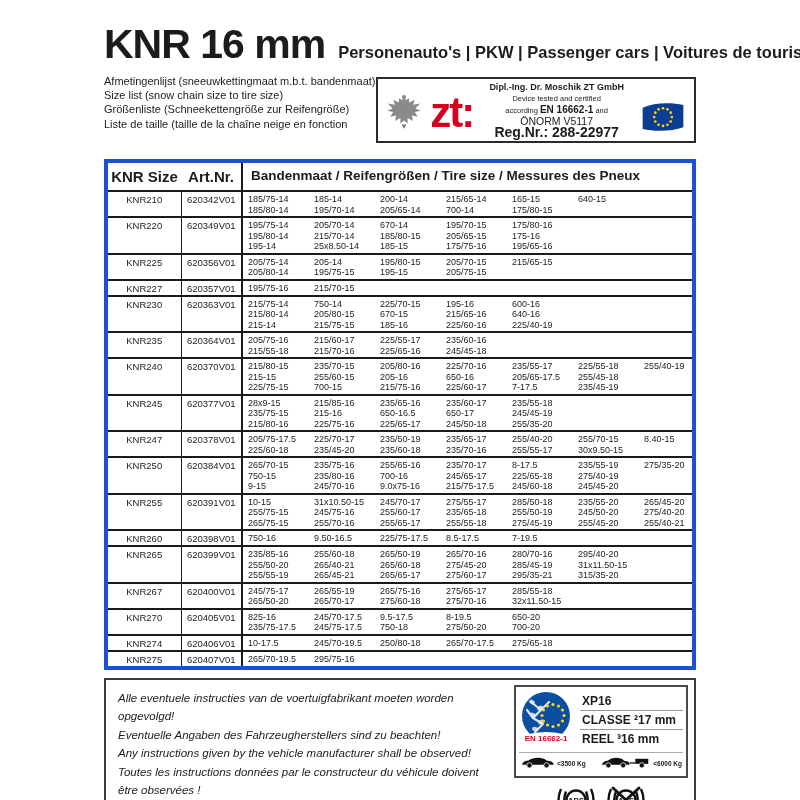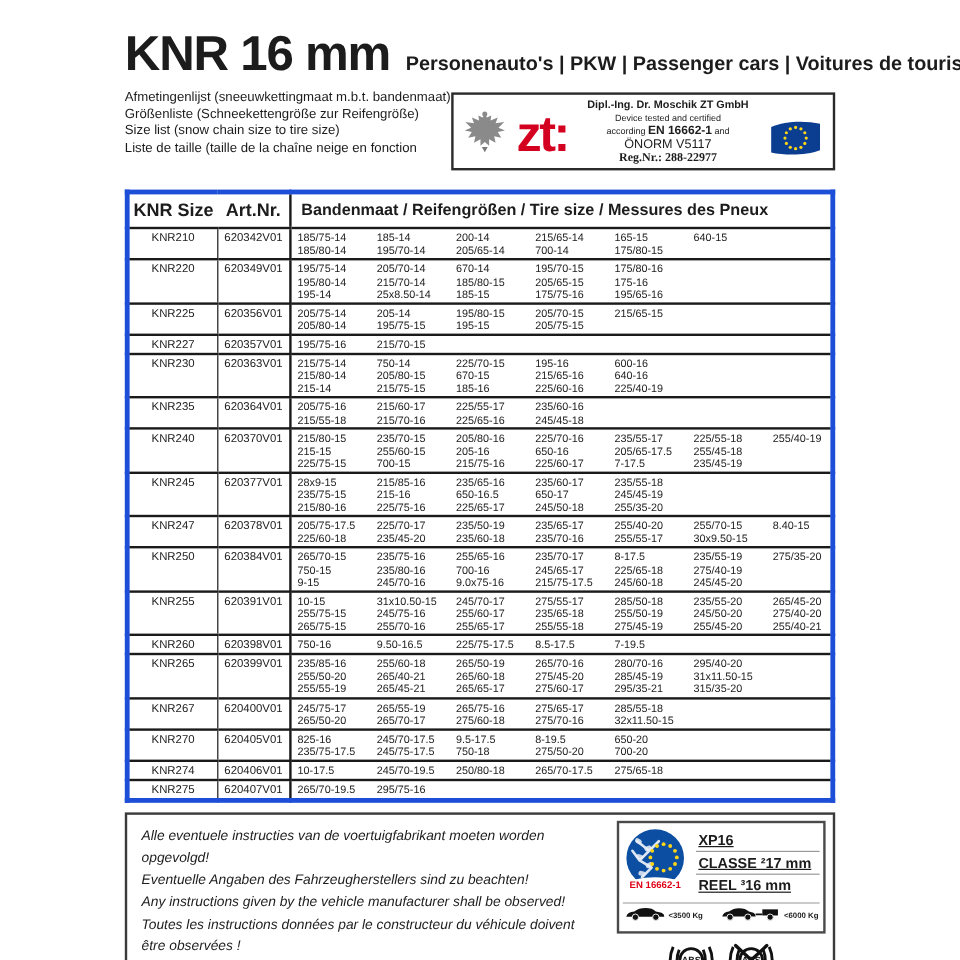--- a/index.html
+++ b/index.html
@@ -16,21 +16,21 @@
   .desc-row{display:flex;margin-top:9px;align-items:flex-start;}
   .desc-lines{flex:1;font-size:11px;line-height:14.2px;}
   .cert-box{width:320px;min-height:60px;border:2px solid #2a2a2a;display:flex;align-items:flex-end;justify-content:space-between;padding:3px 8px;box-sizing:border-box;margin-top:3px;}
   .zt-logo{font-size:42px;font-weight:bold;color:#d4001f;letter-spacing:-2px;line-height:0.9;padding-bottom:6px;}
   .cert-text{width:150px;text-align:center;line-height:11px;}
   .cert-l1{font-size:9px;font-weight:bold;}
   .cert-l2{font-size:7.5px;}
   .cert-l3{font-size:7.5px;}
   .cert-l3 .b{font-size:10px;font-weight:bold;}
   .cert-l4{font-size:10.5px;font-weight:normal;}
-  .cert-l5{font-size:10px;font-weight:bold;font-family:Liberation Serif, serif;}
+  .cert-l5{font-size:14px;font-weight:bold;}
 
   
   table.sizes{border-collapse:collapse;width:592px;margin-top:16px;table-layout:fixed;}
   table.sizes th,table.sizes td{border-bottom:2px solid #1a1a1a;vertical-align:top;}
   table.sizes{border:4px solid #1d4ed8;}
   th.h-knr{width:73px;font-size:15px;padding:5px 0;border-right:none;}
   th.h-art{width:60px;font-size:15px;padding:5px 0;}
   th.h-sizes{font-size:13.5px;text-align:left;padding:5px 0 5px 8px;border-left:2.5px solid #1a1a1a;}
   td.c-knr{width:73px;text-align:center;font-size:9.5px;padding:2px 0 1px 0;border-right:1px solid #1a1a1a;}
   td.c-art{width:60px;text-align:center;font-size:9.5px;padding:2px 0 1px 0;border-right:2.5px solid #1a1a1a;}
@@ -40,43 +40,43 @@
   .size-col:last-child{width:auto;}
   .size-line{font-size:9px;line-height:10.5px;white-space:nowrap;}
 
   
   .footer-box{width:592px;border:2px solid #3a3a3a;box-sizing:border-box;margin-top:8px;display:flex;min-height:116px;}
   .instructions{flex:1;padding:9px 6px 6px 12px;font-style:italic;font-size:11.5px;line-height:18.5px;}
   .footer-right{width:180px;padding:5px 6px 4px 0;box-sizing:border-box;}
   .badge-box{border:2px solid #4a4a4a;background:#fff;padding:3px;}
   .badge-top{display:flex;align-items:center;}
   .badge-labels{flex:1;margin-left:5px;}
-  .badge-label{font-size:12px;font-weight:bold;padding:2px 0 2px 2px;white-space:nowrap;text-decoration:underline;}
+  .badge-label{font-size:12px;font-weight:bold;padding:2px 0 2px 2px;white-space:nowrap;}
   .badge-label.rule{border-bottom:1px solid #999;}
   .cars-row{display:flex;align-items:center;justify-content:space-between;border-top:1px solid #aaa;margin-top:2px;padding:2px 1px 0 1px;}
   .car-group{display:flex;align-items:center;}
   .weight-label{font-size:6.5px;font-weight:bold;margin-left:1px;white-space:nowrap;}
   .abs-row{display:flex;align-items:center;justify-content:center;gap:4px;margin-top:7px;}
 </style>
 </head>
 <body>
 
 <div class="sheet">
   <div class="content">
 
     <div class="title-row">
       <span class="title">KNR 16 mm</span>
       <span class="subtitle">Personenauto's | PKW | Passenger cars | Voitures de tourisme</span>
     </div>
 
     <div class="desc-row">
       <div class="desc-lines">
           <div>Afmetingenlijst (sneeuwkettingmaat m.b.t. bandenmaat)</div>
+          <div>Size list (snow chain size to tire size)</div>
           <div>Größenliste (Schneekettengröße zur Reifengröße)</div>
-          <div>Size list (snow chain size to tire size)</div>
           <div>Liste de taille (taille de la chaîne neige en fonction</div>
         </div>
 
       <div class="cert-box">
         <span>
           <svg width="36" height="44" viewBox="0 0 60 66">
             <path fill="#8a8a8a" d="M30,8 L33,13 L39,10 L38,17 L48,13 L45,21 L57,19 L49,27 L58,31 L48,33 L53,41 L43,39 L45,48 L36,43 L36,52 L30,47 L24,52 L24,43 L15,48 L17,39 L7,41 L12,33 L2,31 L11,27 L3,19 L15,21 L12,13 L22,17 L21,10 L27,13 Z"></path>
             <circle cx="30" cy="8" r="3.5" fill="#8a8a8a"></circle>
             <path fill="#777" d="M26,54 L30,61 L34,54 Z"></path>
           </svg>

